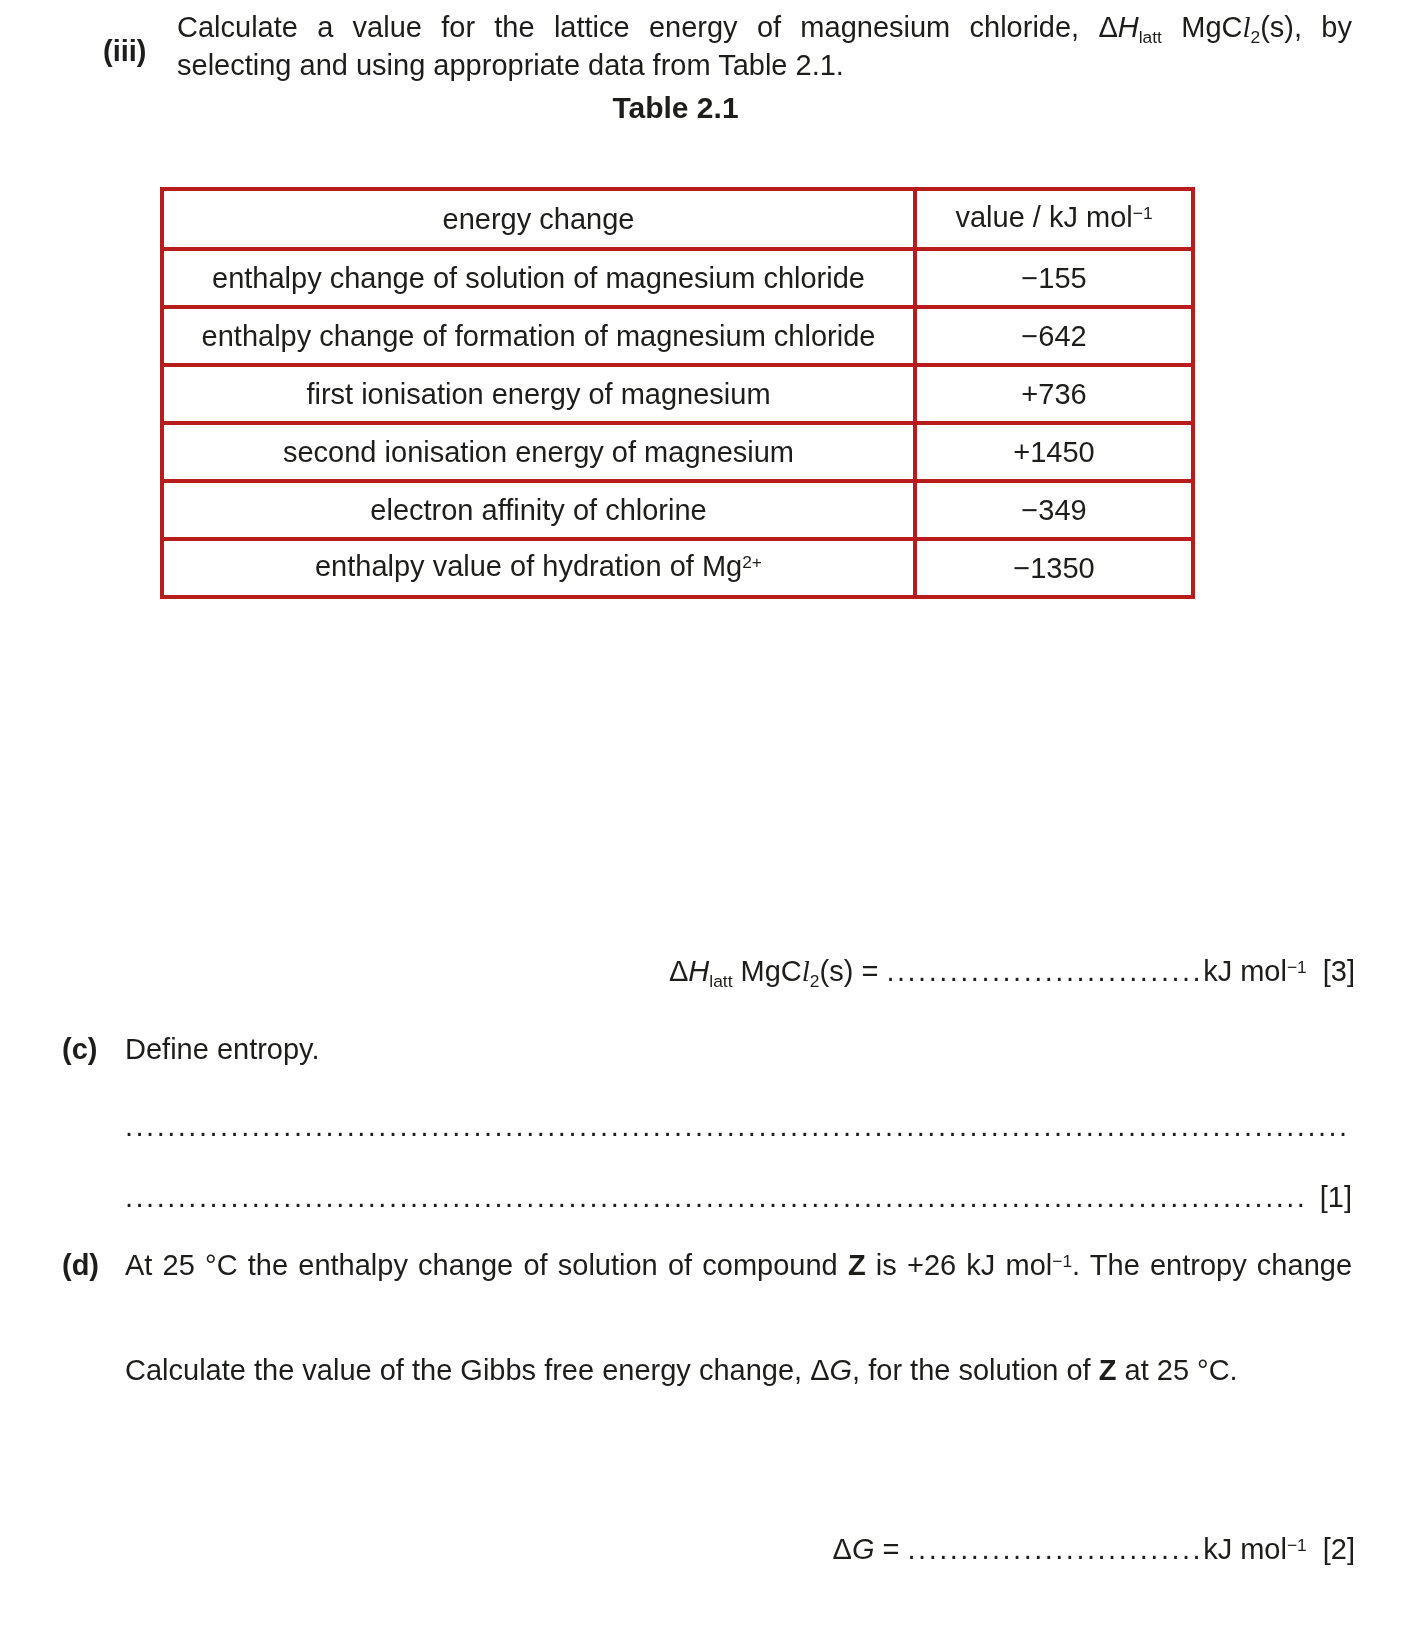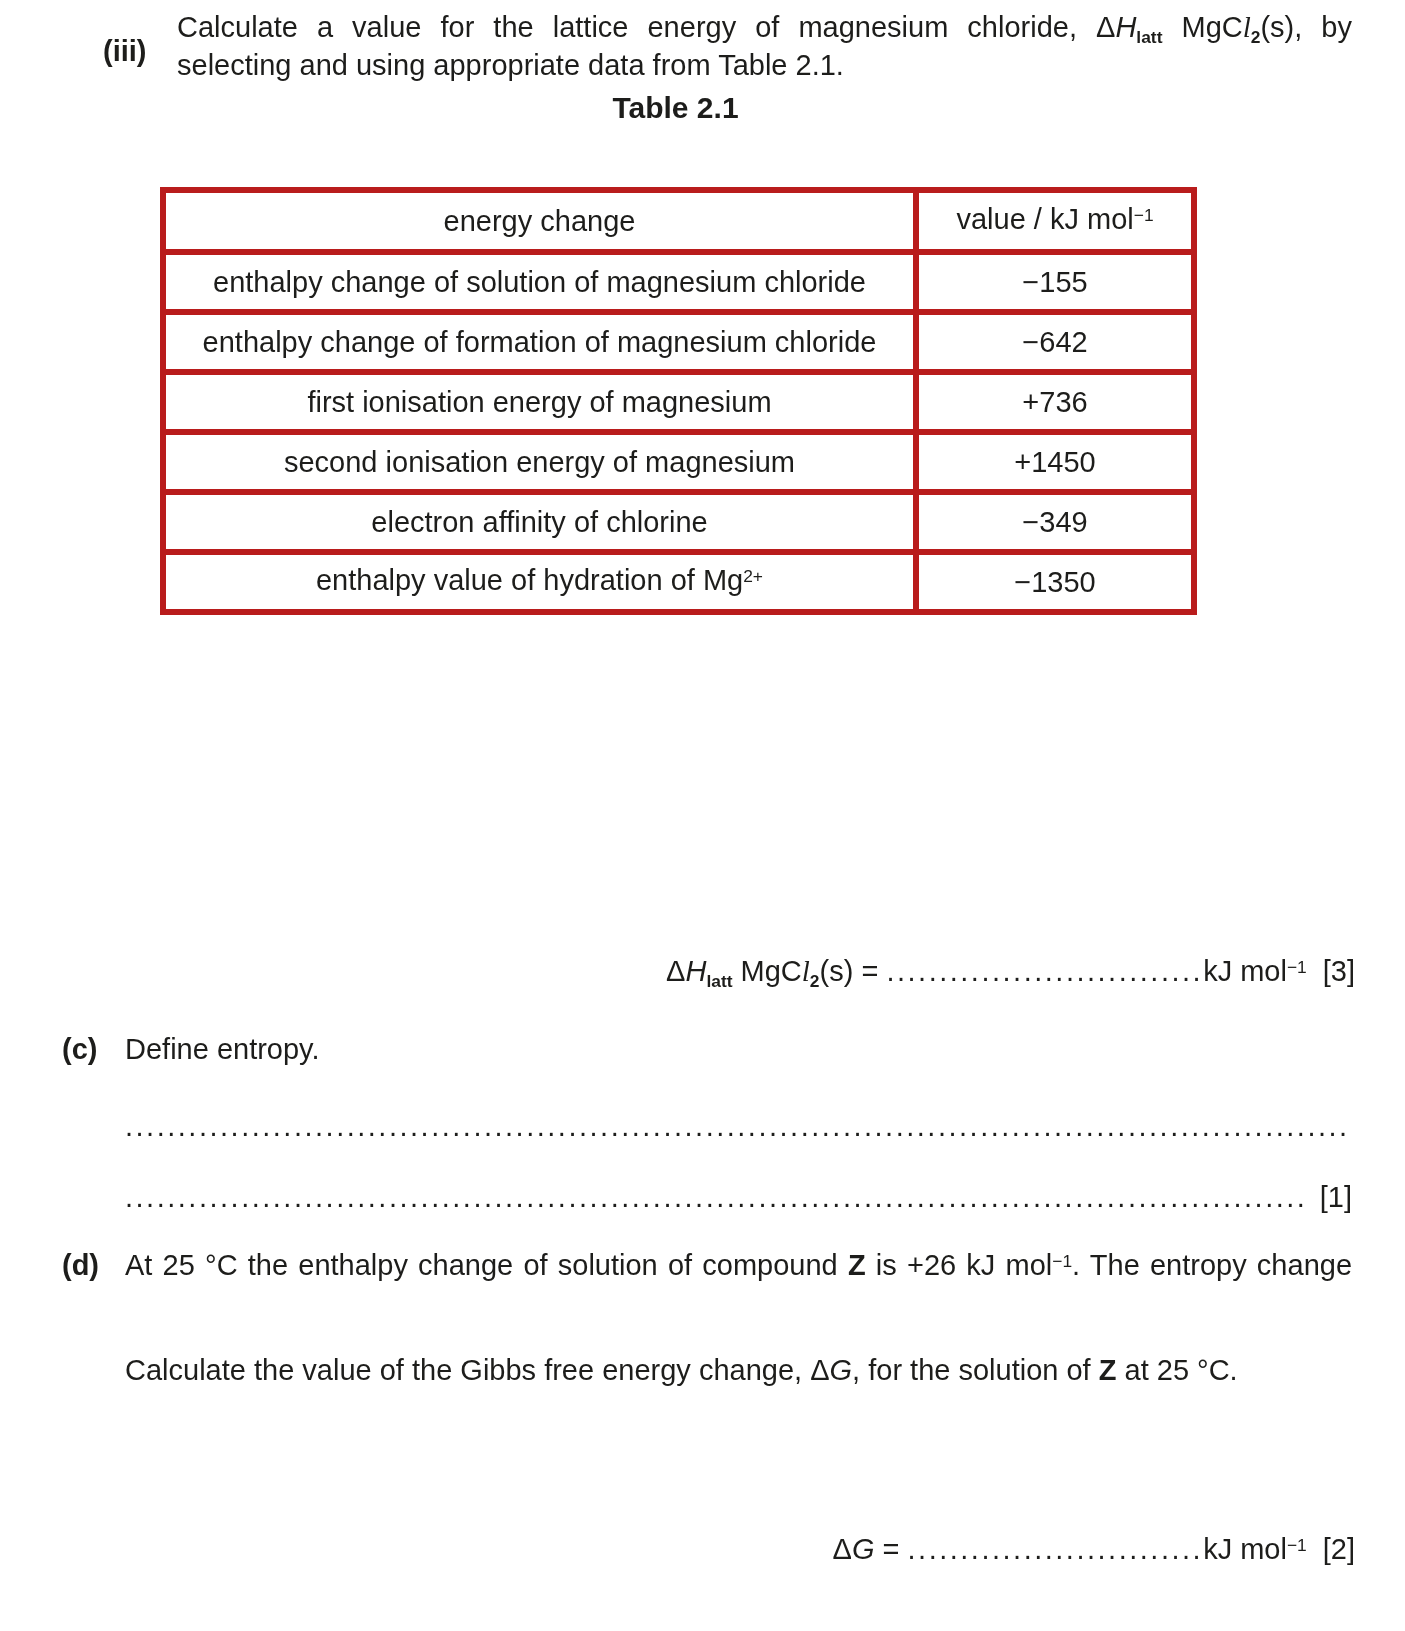--- a/index.html
+++ b/index.html
@@ -5,37 +5,37 @@
   html,body{margin:0;padding:0;}
   body{
     width:1405px;height:1631px;position:relative;background:#ffffff;
     font-family:"Liberation Sans","DejaVu Sans",sans-serif;
     font-size:29px;line-height:38px;color:#1d1d1b;overflow:hidden;
   }
   .abs{position:absolute;}
   .b{font-weight:bold;}
   .i{font-style:italic;}
   .ell{font-family:"Liberation Serif","DejaVu Serif",serif;font-style:italic;}
-  .sub{font-size:0.6em;position:relative;top:0.32em;letter-spacing:0;font-weight:bold;}
+  .sub{font-size:0.6em;position:relative;top:0.32em;letter-spacing:0;}
   .sup{font-size:0.6em;position:relative;top:-0.48em;letter-spacing:0;}
   .dots{letter-spacing:2.5px;}
   .marks{margin-left:16px;}
   .force-justify{text-align:justify;height:38px;overflow:hidden;}
   .force-justify::after{content:"";display:inline-block;width:100%;}
   .answer-line{position:absolute;left:125px;right:50px;text-align:right;white-space:nowrap;}
   .dotline{position:absolute;left:125px;right:53px;}
   .dotline-flex{display:flex;align-items:baseline;}
   .dots-clip{display:block;overflow:hidden;white-space:nowrap;}
   .grow{flex:1 1 auto;min-width:0;}
   table.data{
     position:absolute;left:160px;top:187px;width:1031px;
     border-collapse:collapse;table-layout:fixed;
   }
   table.data th, table.data td{
-    border:6px solid #b91c1c;text-align:center;vertical-align:middle;
+    border:4px solid #b91c1c;text-align:center;vertical-align:middle;
     font-weight:normal;padding:0 8px;font-size:29px;
   }
   table.data thead th{height:56px;}
   table.data tbody td{height:54px;}
   .table-title{font-size:30px;font-weight:bold;text-align:center;}
 </style>
 </head>
 <body>
 
 <div class="abs b" style="left:103px;top:8px;margin-top:24px;">(iii)</div>

